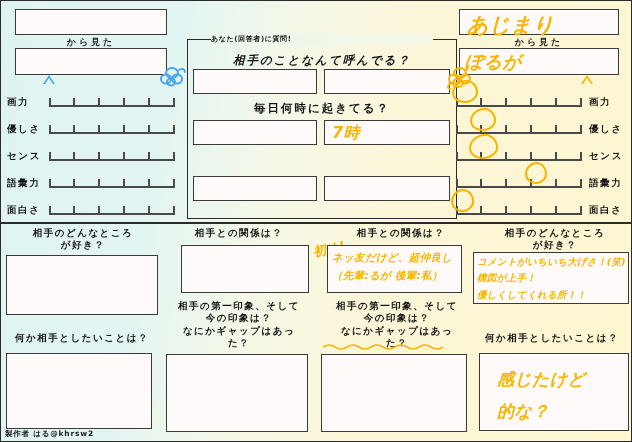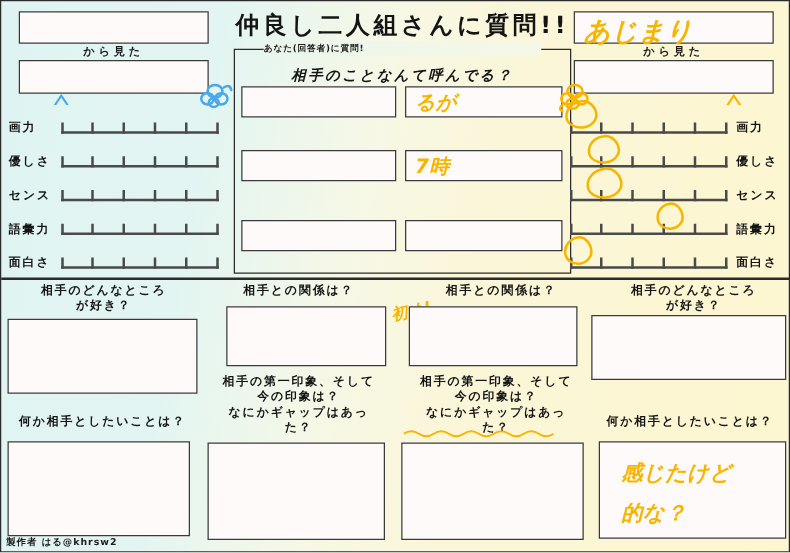--- a/index.html
+++ b/index.html
@@ -64,21 +64,20 @@
   #credit{position:absolute;left:4px;top:428px;font-size:7.5px;font-weight:bold;letter-spacing:.8px;color:#1c1c1c;}
   #scribble{position:absolute;left:312px;top:236px;width:62px;height:22px;color:#f7b500;
     font-size:13px;font-weight:bold;font-style:italic;transform:rotate(-12deg);letter-spacing:0;}
   .wavy{position:absolute;}
 </style>
 </head>
 <body>
 
 <div id="sheet">
 
-  <div id="title" class="jp">仲良し二人組さんに質問!!</div>
 
   <div class="box" style="left:14px;top:8px;width:152px;height:26px;"></div>
   <div class="hand" style="left:22px;top:11px;width:140px;font-size:17px;"></div>
 
   <div class="hdr jp" style="left:14px;top:36px;width:152px;font-size:9px;letter-spacing:3px;">から見た</div>
 
   <div class="box" style="left:14px;top:47px;width:152px;height:27px;"></div>
   <div class="hand" style="left:22px;top:50px;width:140px;font-size:17px;"></div>
 
   <div class="tri" style="left:42px;top:74px;border-bottom:9px solid #4aa8e8;"></div>
@@ -149,37 +148,38 @@
       <i style="left:124px"></i>
   </div>
 
   <div id="centerpanel"></div>
   <div id="centerlegend" class="jp">あなた(回答者)に質問!</div>
 
   <div class="cq jp" style="left:187px;top:52px;font-style:italic;">相手のことなんて呼んでる？</div>
   <div class="box" style="left:192px;top:68px;width:124px;height:25px;"></div>
   <div class="hand" style="left:198px;top:71px;width:114px;font-size:15px;"></div>
   <div class="box" style="left:323px;top:68px;width:126px;height:25px;"></div>
-  <div class="hand" style="left:331px;top:70px;width:116px;font-size:16px;">るが</div>
-
+
+  <div class="cq jp" style="left:187px;top:100px;">毎日何時に起きてる？</div>
   <div class="box" style="left:192px;top:119px;width:124px;height:25px;"></div>
   <div class="hand" style="left:198px;top:122px;width:114px;font-size:15px;"></div>
   <div class="box" style="left:323px;top:119px;width:126px;height:25px;"></div>
   <div class="hand" style="left:331px;top:121px;width:116px;font-size:16px;">7時</div>
 
   <div class="box" style="left:192px;top:175px;width:124px;height:25px;"></div>
   <div class="hand" style="left:198px;top:178px;width:114px;font-size:15px;"></div>
   <div class="box" style="left:323px;top:175px;width:126px;height:25px;"></div>
 
   <div class="box" style="left:458px;top:8px;width:160px;height:26px;"></div>
   <div class="hand" style="left:466px;top:10px;width:150px;font-size:21px;">あじまり</div>
 
   <div class="hdr jp" style="left:458px;top:36px;width:160px;font-size:9px;letter-spacing:3px;">から見た</div>
 
   <div class="box" style="left:458px;top:47px;width:160px;height:27px;"></div>
+  <div class="hand" style="left:464px;top:49px;width:150px;font-size:18px;">ぽるが</div>
 
   <div class="tri" style="left:580px;top:74px;border-bottom:9px solid #f7b500;"></div>
   <div class="tri" style="left:582px;top:77px;border-left:4px solid transparent;border-right:4px solid transparent;border-bottom:6px solid #fdf6d0;"></div>
 
   <svg class="flower" style="left:443px;top:63px;" viewBox="0 0 30 28">
     <g fill="none" stroke="#f7b500" stroke-width="2" stroke-linecap="round">
       <ellipse cx="16" cy="9" rx="6" ry="5"></ellipse>
       <ellipse cx="10" cy="15" rx="5" ry="4.5"></ellipse>
       <ellipse cx="21" cy="15" rx="5" ry="4.5"></ellipse>
       <ellipse cx="14" cy="19" rx="5" ry="4"></ellipse>
@@ -265,33 +265,38 @@
   <div class="qlabel jp" style="left:164px;top:299px;width:148px;white-space:pre-line;">相手の第一印象、そして
 今の印象は？
 なにかギャップはあっ
 た？</div>
   <div class="box" style="left:165px;top:353px;width:142px;height:78px;"></div>
   <div class="hand" style="left:170px;top:356px;width:134px;font-size:11px;"></div>
 
   <div class="qlabel jp" style="left:330px;top:226px;width:140px;white-space:pre-line;">相手との関係は？</div>
   <div id="scribble" class="jp">初め!</div>
   <div class="box" style="left:326px;top:244px;width:135px;height:48px;"></div>
+  <div class="hand" style="left:331px;top:248px;width:128px;font-size:10.5px;line-height:1.7;">ネッ友だけど、超仲良し
+（先輩:るが 後輩:私）</div>
 
   <div class="qlabel jp" style="left:322px;top:299px;width:148px;white-space:pre-line;">相手の第一印象、そして
 今の印象は？
 なにかギャップはあっ
 た？</div>
   <svg class="wavy" style="left:322px;top:342px;" width="120" height="8" viewBox="0 0 120 8">
     <path d="M0 4 q6 -4 12 0 t12 0 t12 0 t12 0 t12 0 t12 0 t12 0 t12 0 t12 0 t12 0" fill="none" stroke="#f7b500" stroke-width="1.6"></path>
   </svg>
   <div class="box" style="left:320px;top:353px;width:146px;height:78px;"></div>
 
   <div class="qlabel jp" style="left:478px;top:226px;width:152px;white-space:pre-line;">相手のどんなところ
 が好き？</div>
   <div class="box" style="left:472px;top:251px;width:156px;height:52px;"></div>
+  <div class="hand" style="left:476px;top:253px;width:152px;font-size:9.5px;line-height:1.72;">コメントがいちいち大げさ！(笑)
+構図が上手！
+優しくしてくれる所！！</div>
 
   <div class="qlabel jp" style="left:470px;top:331px;width:162px;white-space:pre-line;">何か相手としたいことは？</div>
   <div class="box" style="left:478px;top:352px;width:150px;height:78px;"></div>
   <div class="hand" style="left:496px;top:362px;width:132px;font-size:17px;line-height:1.9;">感じたけど
 的な？</div>
 
   <div id="credit" class="jp">製作者 はる@khrsw2</div>
 
 </div>
 

